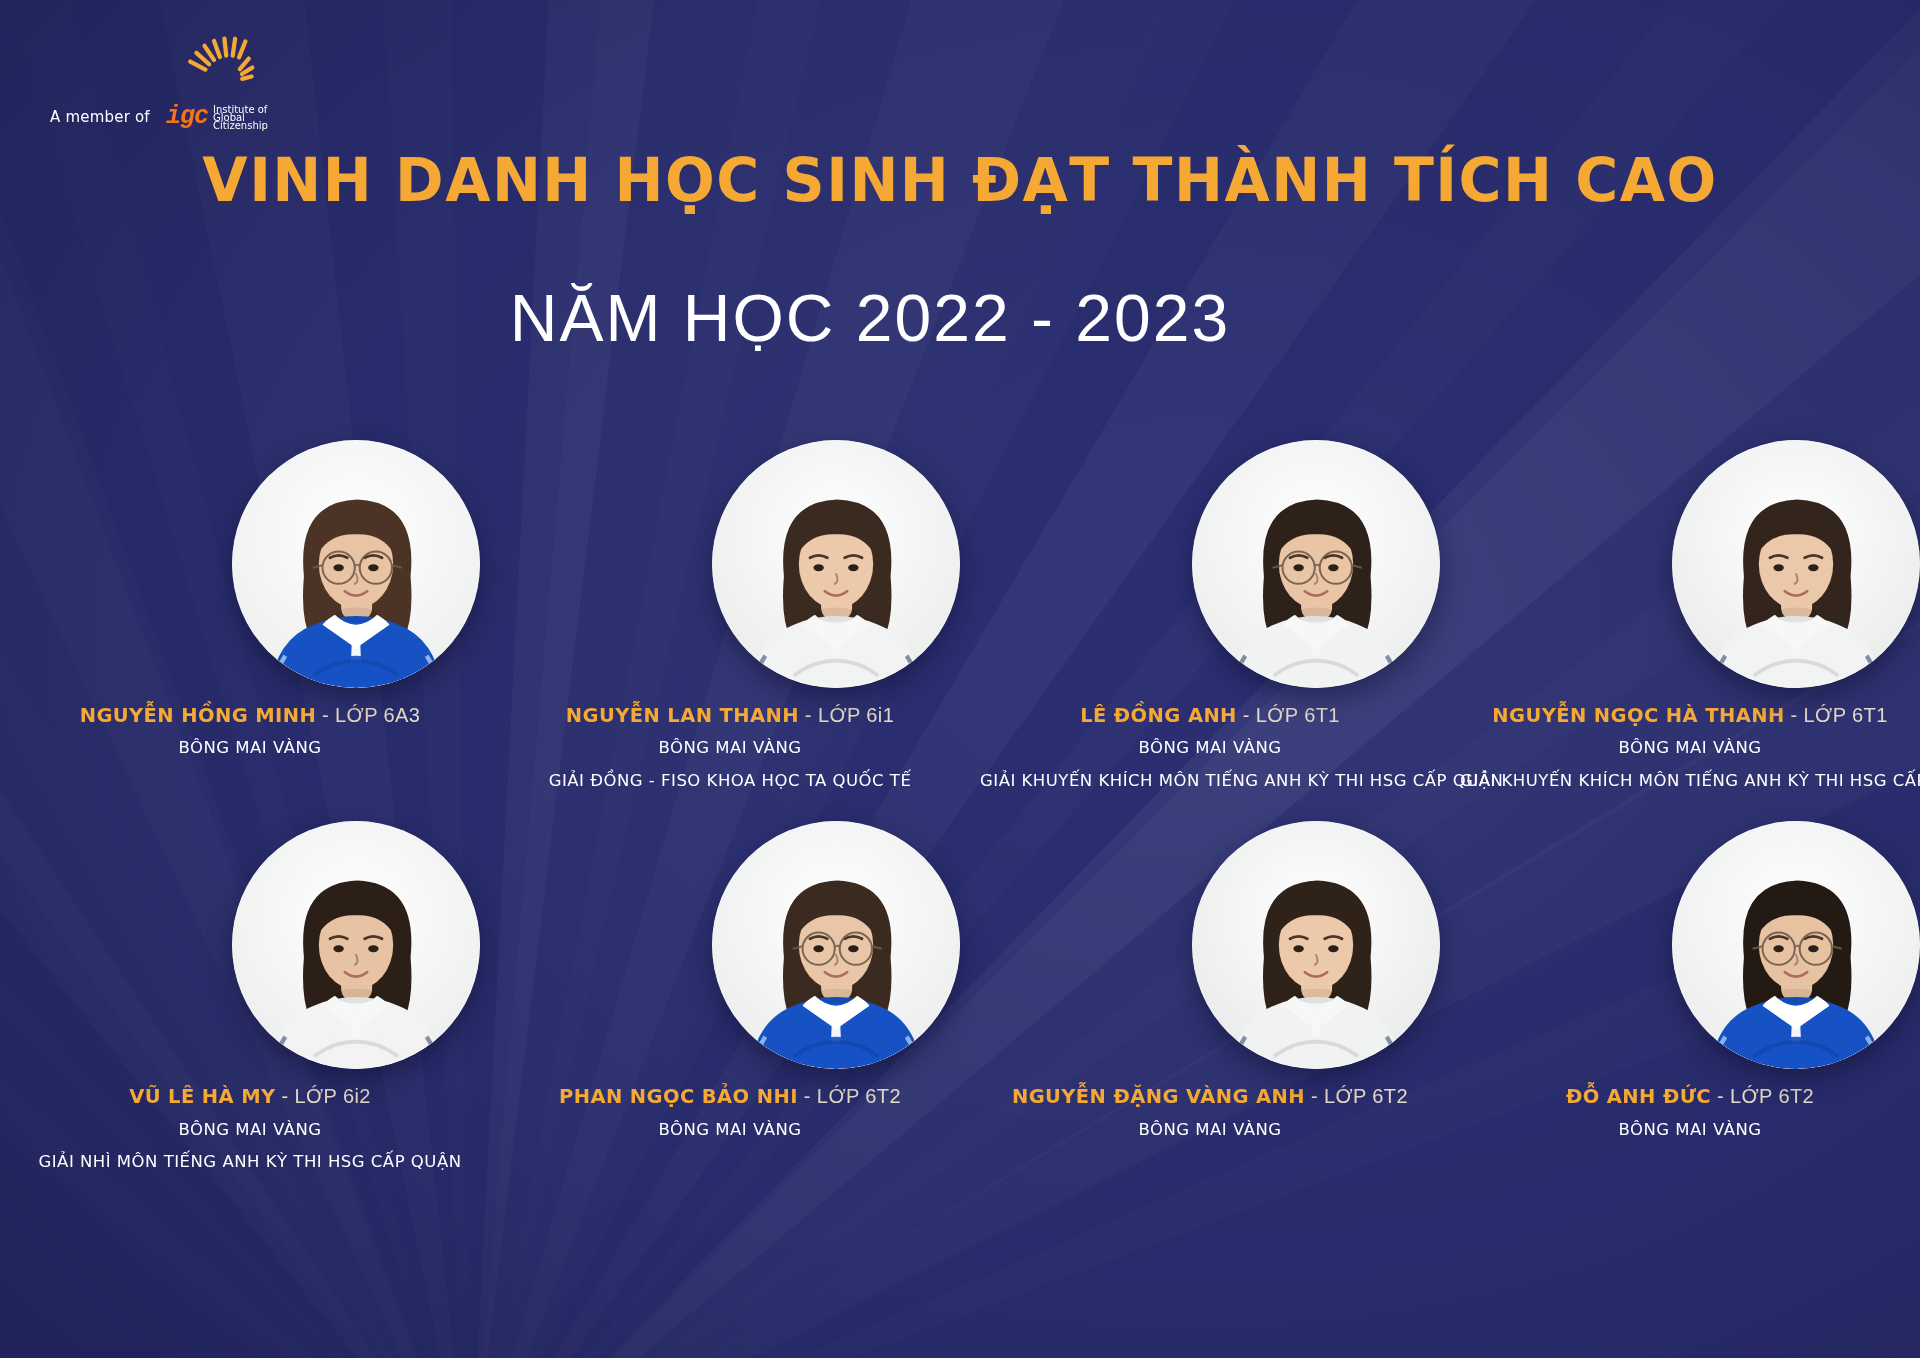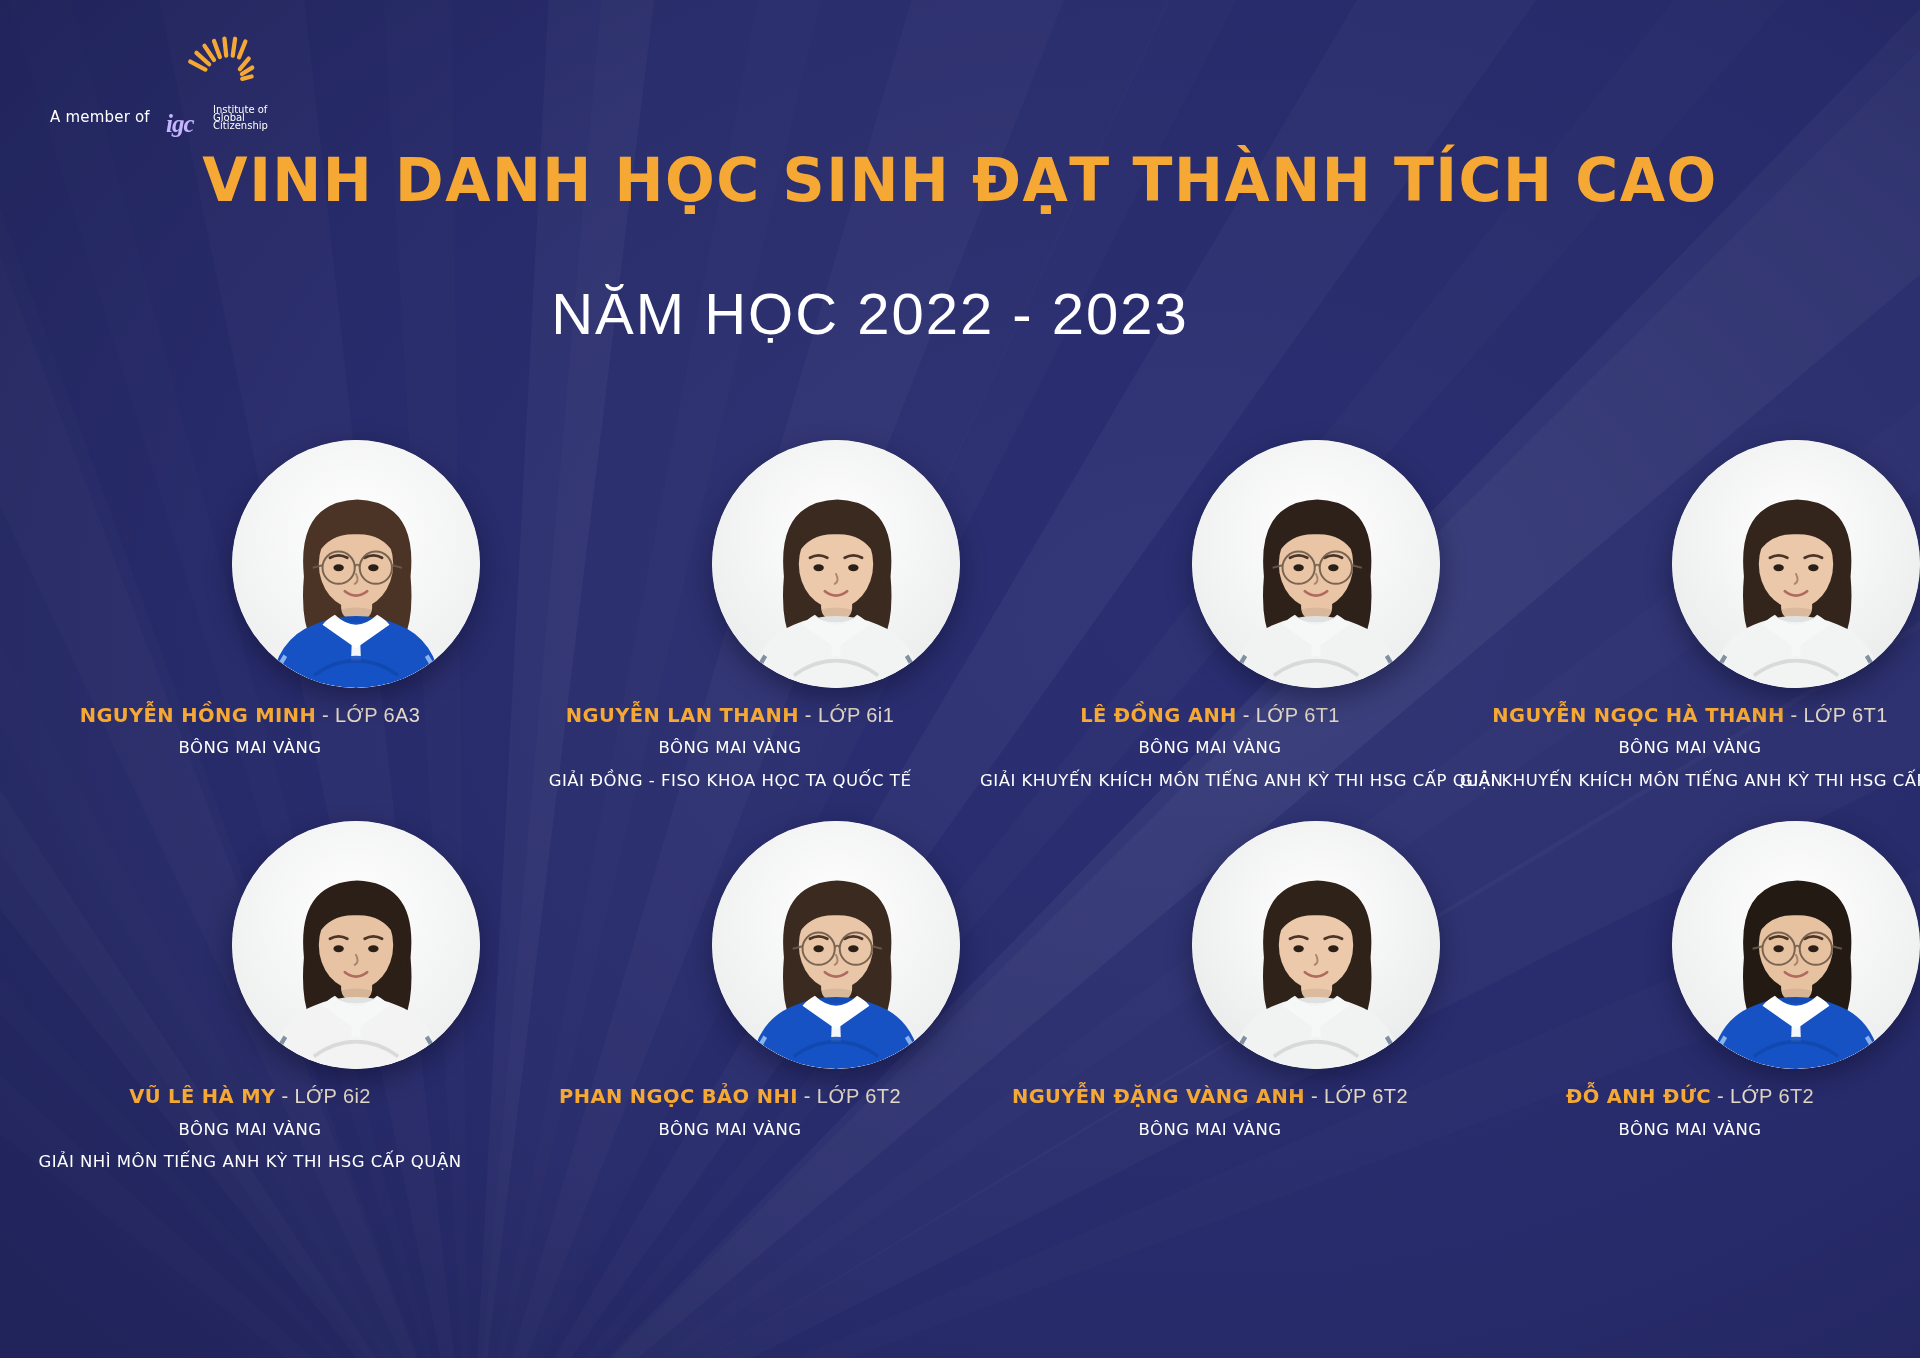--- a/index.html
+++ b/index.html
@@ -61,27 +61,27 @@
     position: absolute;
     left: 2px; top: 82px;
     font-size: 15px;
     color: #ffffff;
     letter-spacing: .2px;
     white-space: nowrap;
     font-family: "DejaVu Sans", sans-serif;
   }
   .logo-igc {
     position: absolute;
-    left: 118px; top: 84px;
+    left: 118px; top: 76px;
     font-size: 25px;
     font-weight: 700;
-    color: #c4b5fd;
+    color: #f97316;
     font-style: italic;
     letter-spacing: -1px;
-    font-family: Liberation Serif, serif;
+    font-family: Liberation Mono, monospace;
   }
   .logo-igc-sub {
     position: absolute;
     left: 165px; top: 80px;
     font-size: 10px;
     line-height: 8px;
     color: #ffffff;
     width: 70px;
     font-family: "DejaVu Sans", sans-serif;
   }
@@ -100,21 +100,21 @@
     transform: scaleX(0.96);
     font-family: "DejaVu Sans", sans-serif;
     white-space: nowrap;
   }
   #subtitle {
     position: absolute;
     left: 0; top: 280px;
     width: 1740px;
     text-align: center;
     color: #ffffff;
-    font-size: 58px;
+    font-size: 66px;
     font-weight: 400;
     letter-spacing: 2px;
     font-family: "Liberation Sans", sans-serif;
     white-space: nowrap;
   }
 
   
   #grid {
     position: absolute;
     left: 0; top: 440px;

